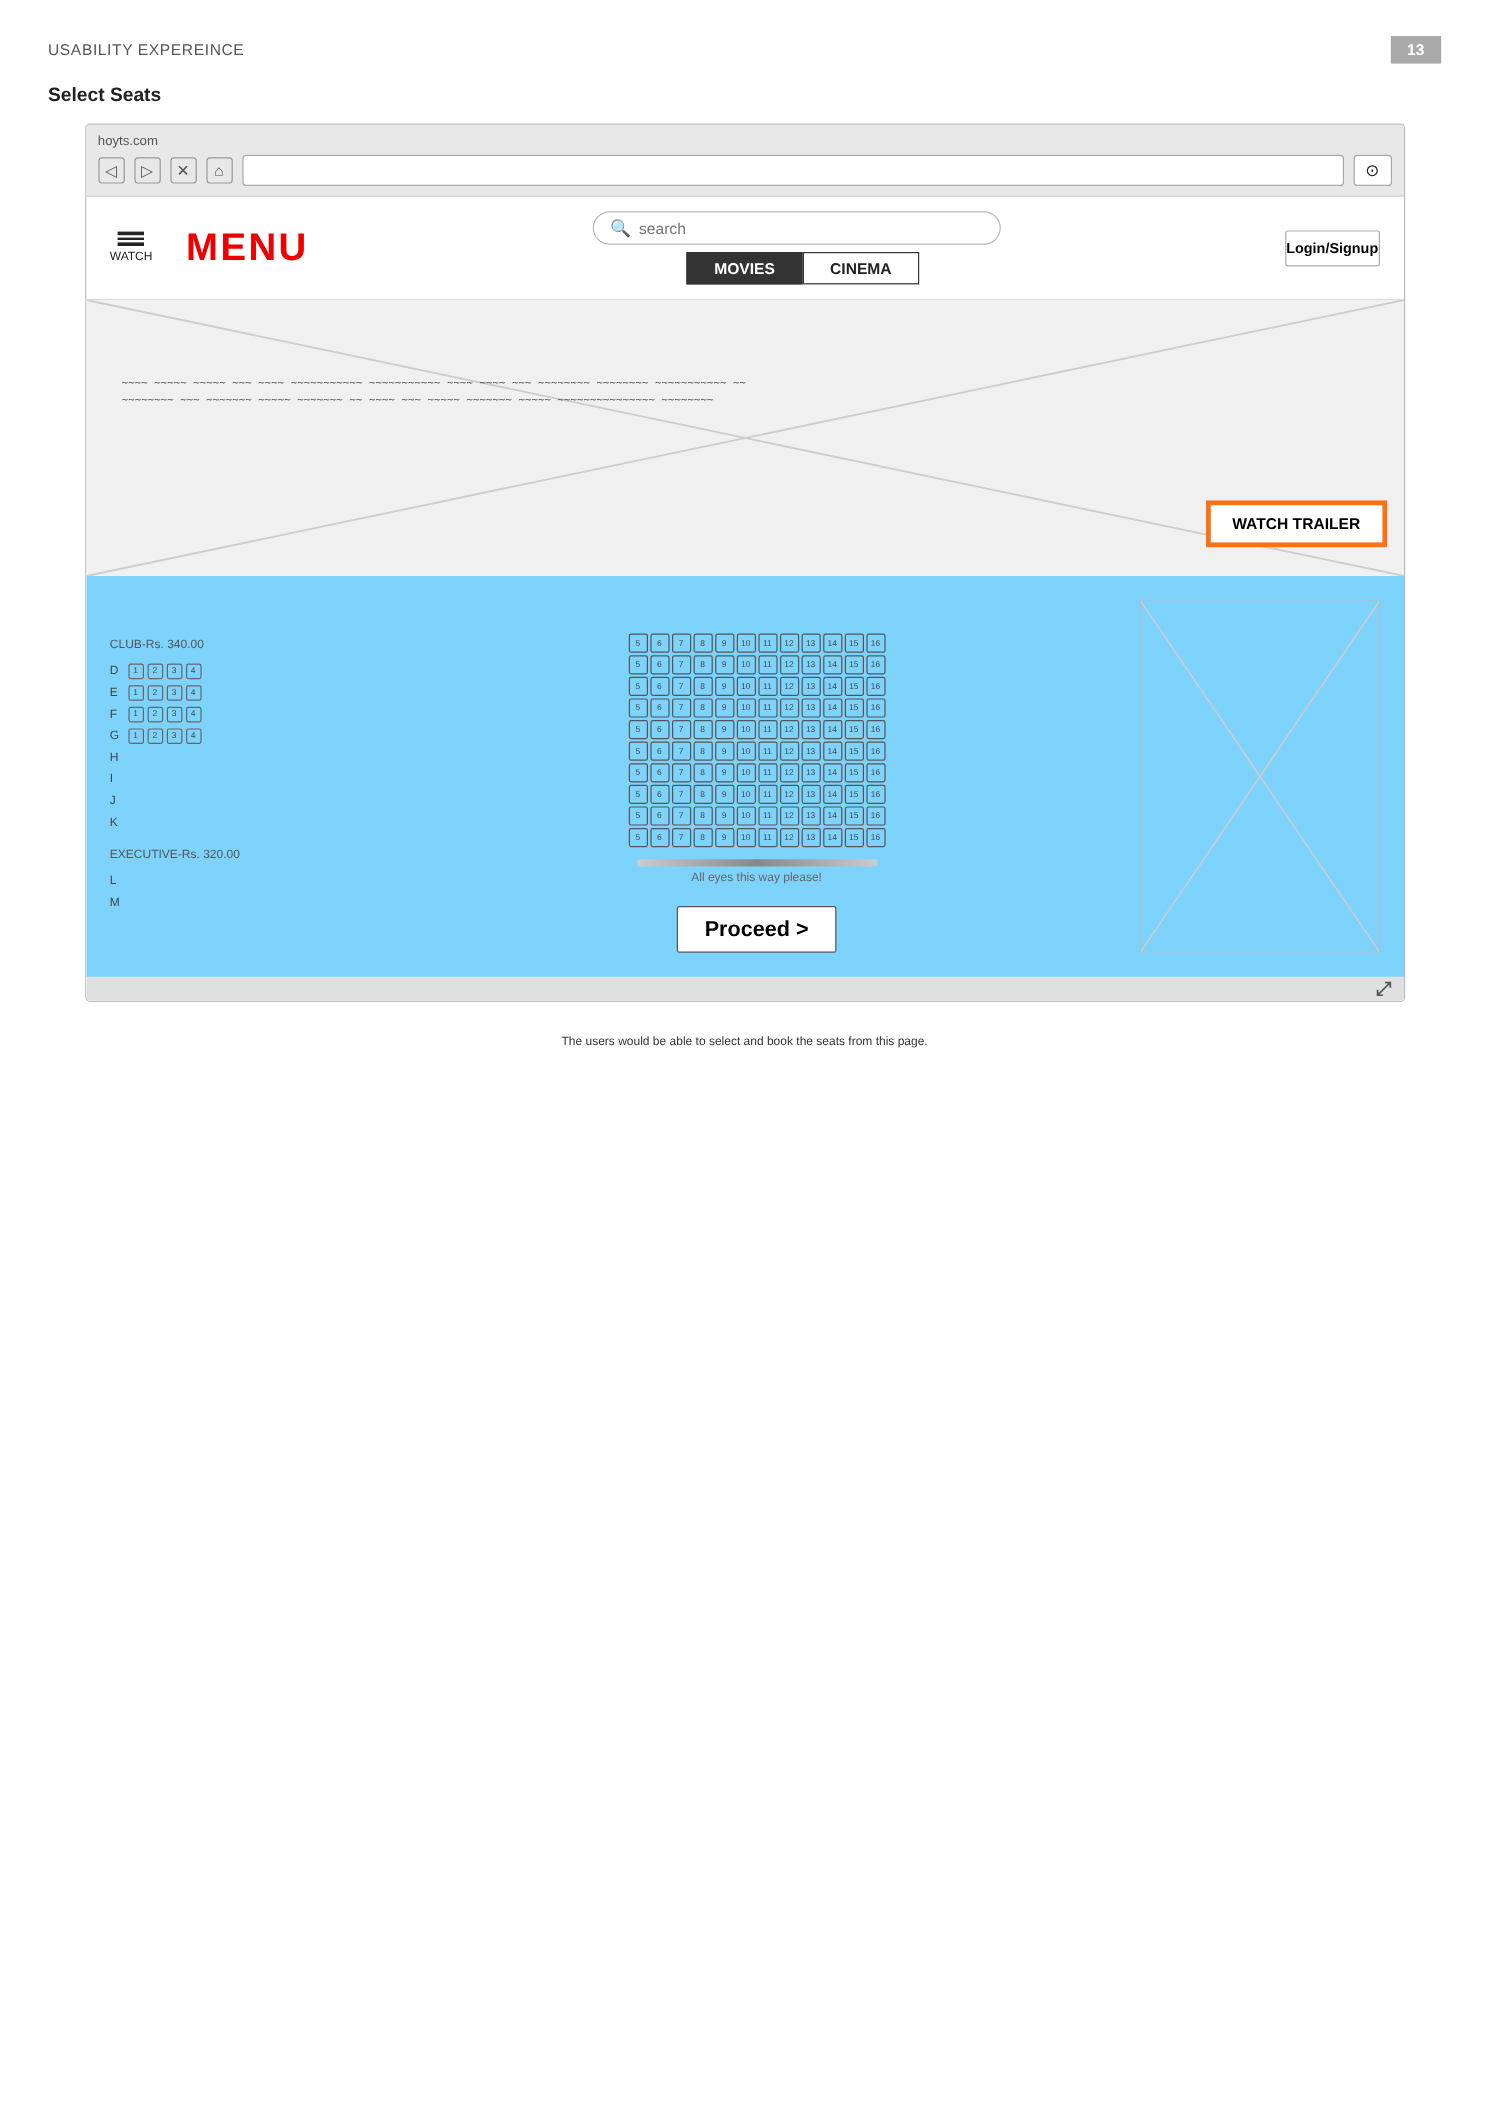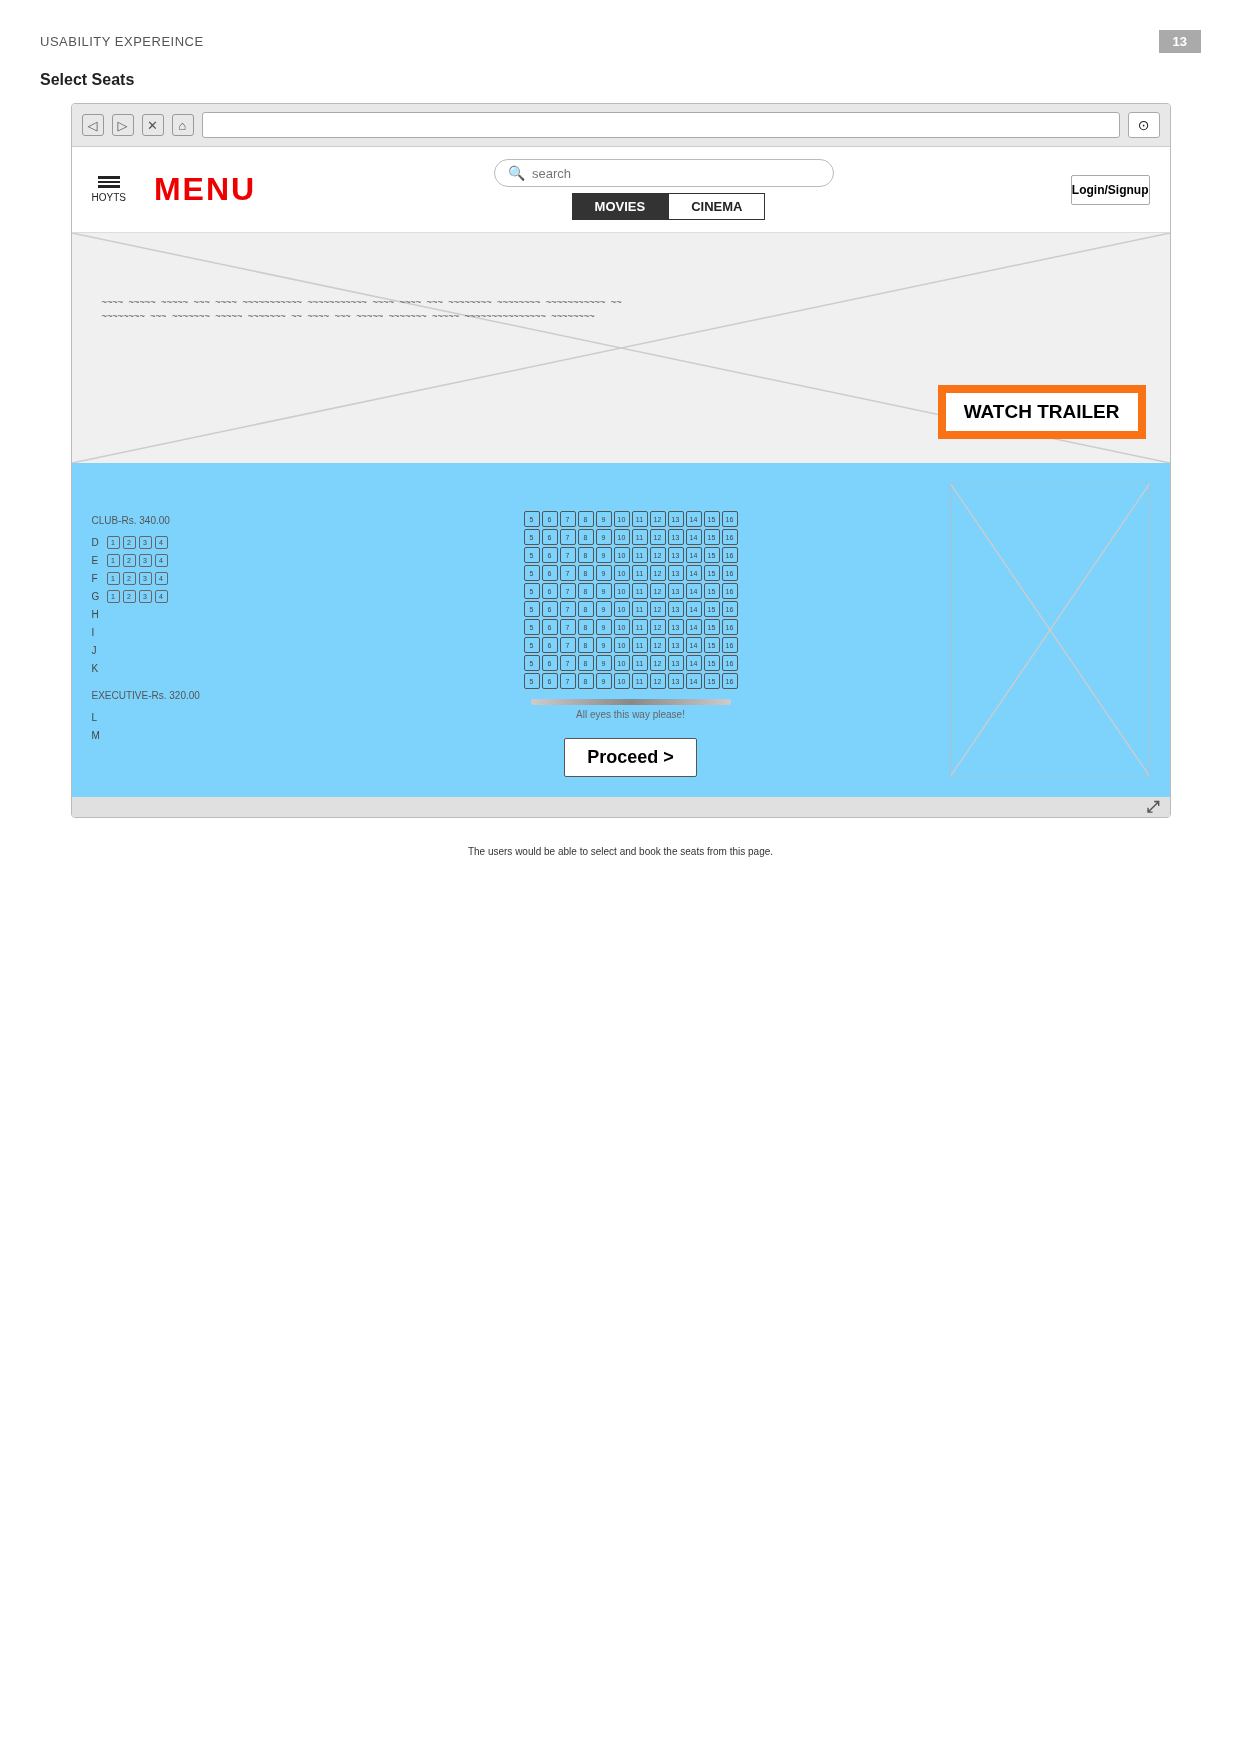--- a/index.html
+++ b/index.html
@@ -183,24 +183,24 @@
       top: 0; left: 0; right: 0; bottom: 0;
       pointer-events: none;
     }
     .hero-x-overlay svg {
       width: 100%;
       height: 100%;
     }
     .watch-trailer-btn {
       position: absolute;
       bottom: 24px;
-      right: 24px;
-      border: 8px solid #f97316;
+      right: 14px;
+      border: 4px solid #f97316;
       padding: 8px 18px;
-      font-size: 19px;
+      font-size: 13px;
       font-weight: bold;
       background: #fff;
       cursor: pointer;
       z-index: 2;
     }
 
     
     .seat-section {
       background: #7dd3fc;
       padding: 20px 20px 20px 20px;
@@ -348,41 +348,42 @@
 </div>
 
 <div style="margin-bottom:14px;">
   <strong style="font-size:16px;font-weight:bold;">Select Seats</strong>
   
 </div>
 
 <div class="browser-mockup">
 
   <div class="browser-chrome">
+    <div class="browser-url-text">hoyts.com</div>
     <div class="browser-controls">
       <div class="browser-btn">◁</div>
       <div class="browser-btn">▷</div>
       <div class="browser-btn">✕</div>
       <div class="browser-btn">⌂</div>
       <div class="browser-address">
         <span style="color:#888;font-size:12px;"></span>
       </div>
       <div class="browser-search-btn">⊙</div>
     </div>
   </div>
 
   <div class="website-content">
 
     <div class="nav-bar">
 
       <div style="display:flex;flex-direction:column;align-items:center;gap:2px;cursor:pointer;">
         <div class="menu-line"></div>
         <div class="menu-line"></div>
         <div class="menu-line"></div>
-        <div class="menu-label">HOYTS</div>
+        <div class="menu-label">WATCH</div>
       </div>
 
       <div class="brand-logo">MENU</div>
 
       <div class="nav-search-area">
         <div class="nav-search-box">
           <span style="font-size:14px;">🔍</span>
           <input type="text" style="border: none; outline: none; font-size: 13px; width: 100%; background: transparent;" placeholder="search">
         </div>
         <div class="nav-tabs">

